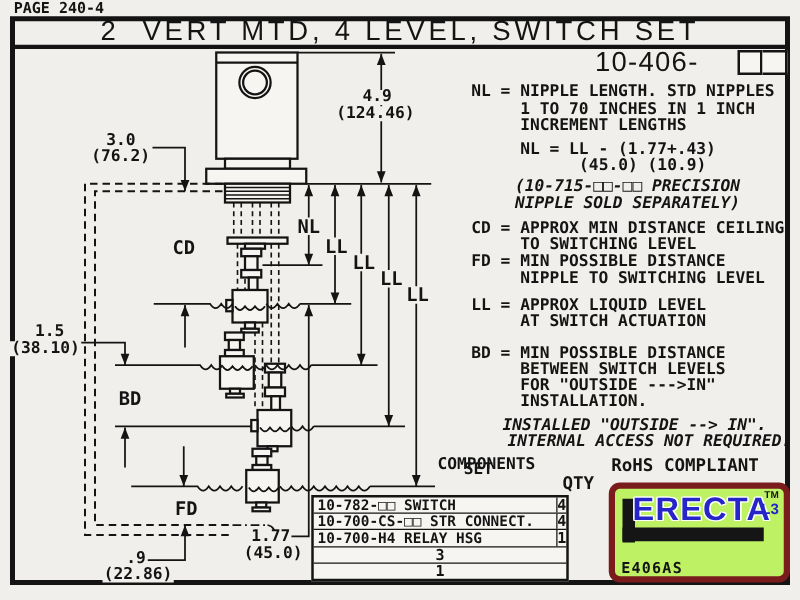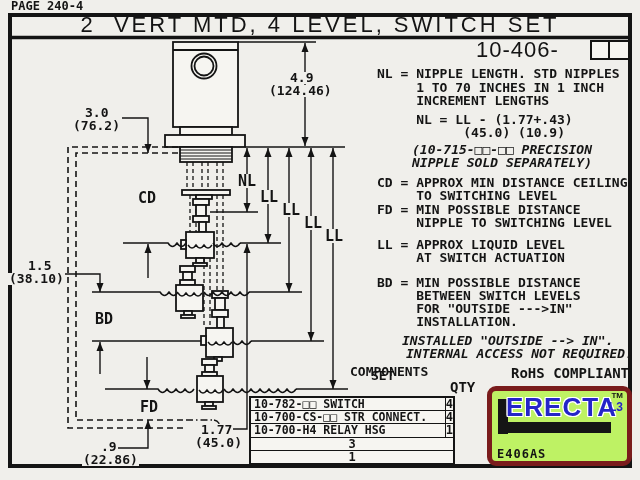--- a/index.html
+++ b/index.html
@@ -14,21 +14,21 @@
   .title{left:0;right:0;top:13px;height:23px;text-align:center;white-space:pre;
     font:22px/24px "Liberation Sans",sans-serif;letter-spacing:3px;}
   .model{left:476px;top:39px;font:22px/22px "Liberation Sans",sans-serif;letter-spacing:1px;}
   .mboxes{left:590px;top:40px;width:40px;height:20px;display:flex;}
   .mbox{width:20px;height:20px;border:2px solid #141414;box-sizing:border-box;background:#f6f5f1;}
   .mbox+.mbox{border-left:none;}
   .note{font:bold 13px/13px "DejaVu Sans Mono",monospace;white-space:pre;position:absolute;}
   .note.it{font-style:italic;}
   .dim{font:bold 13px/12px "DejaVu Sans Mono",monospace;background:#f0efeb;padding:0 1px;white-space:pre;position:absolute;}
   .dim.big{font-size:15px;line-height:14px;}
-  .rohs{left:511px;top:366px;font:bold 14px/14px "DejaVu Sans Mono",monospace;}
+  .rohs{left:489px;top:366px;font:bold 14px/14px "DejaVu Sans Mono",monospace;}
   
   .th-set{left:371px;top:370px;font:bold 13px/12px "DejaVu Sans Mono",monospace;}
   .th-comp{left:350px;top:366px;font:bold 13px/12px "DejaVu Sans Mono",monospace;}
   .th-qty{left:450px;top:381px;font:bold 14px/13px "DejaVu Sans Mono",monospace;}
   .tbl{left:249px;top:396px;width:206px;border:2px solid #141414;background:#f6f5f1;box-sizing:border-box;}
   .trow{display:flex;height:12.2px;align-items:center;}
   .trow+.trow{border-top:1.5px solid #141414;}
   .tc-part{width:200px;border-right:1.5px solid #141414;box-sizing:border-box;padding-left:3px;
     font:bold 11.5px/12px "DejaVu Sans Mono",monospace;white-space:pre;align-self:stretch;display:flex;align-items:center;}
   .tc-qty{flex:1;text-align:center;font:bold 12px/12px "DejaVu Sans Mono",monospace;}

